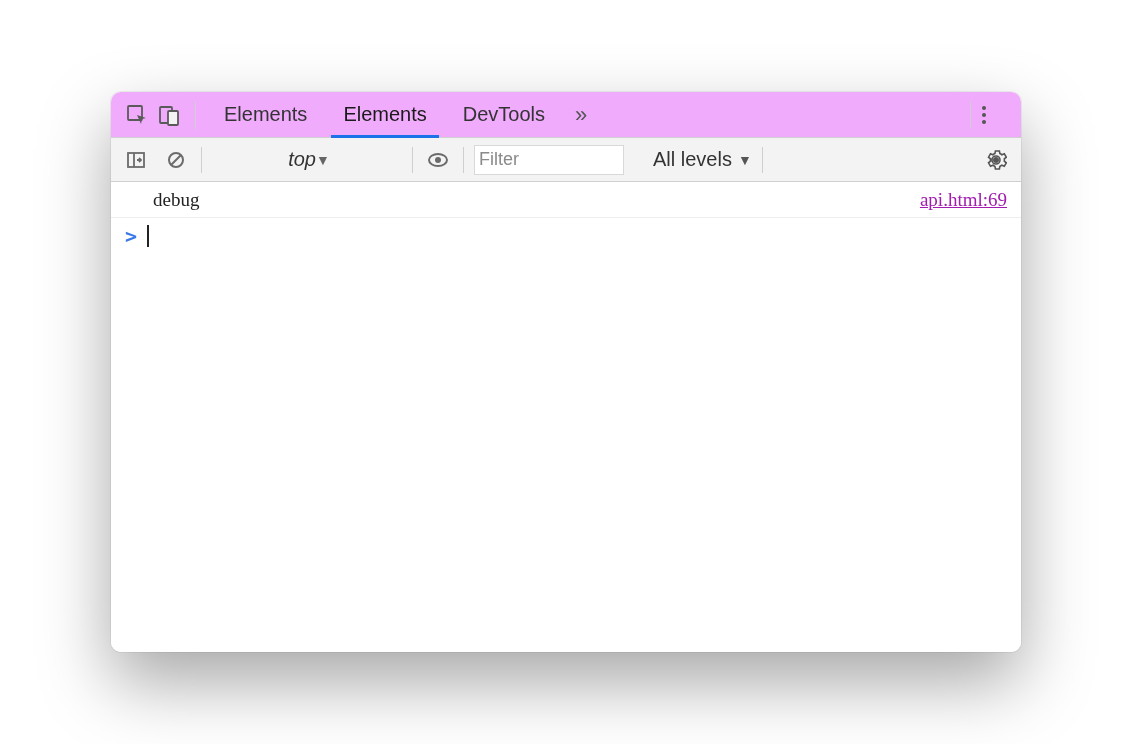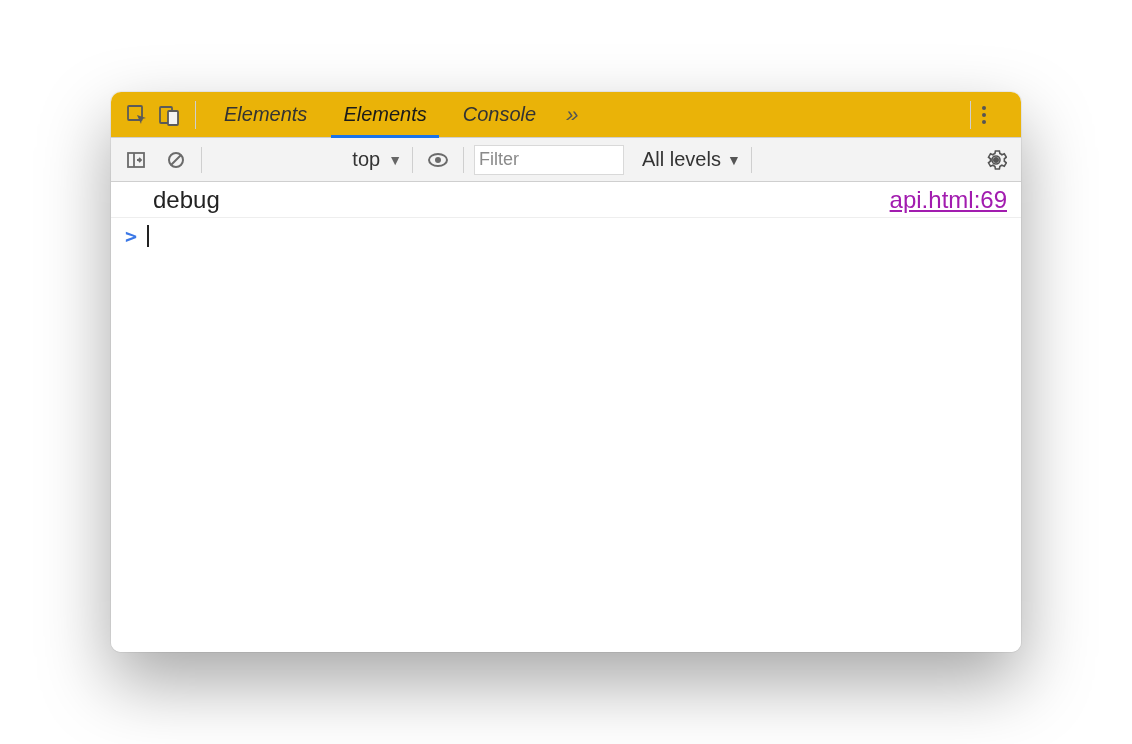--- a/index.html
+++ b/index.html
@@ -28,67 +28,67 @@
   .dot { width: 15px; height: 15px; border-radius: 50%; }
   .dot.red { background:#ff5f57; border:1px solid #e03e37; }
   .dot.yellow { background:#ffbd2e; border:1px solid #dfa11f; }
   .dot.green { background:#28c940; border:1px solid #1fa52f; }
   .title {
     position:absolute; left:0; right:0; text-align:center;
     font-size: 20px; color:#4a4a4a;
     pointer-events:none;
   }
   .tabbar {
-    height: 46px; background:#eab308;
+    height: 46px; background:#f0abfc;
     border-bottom:1px solid #cfcfcf;
     display:flex; align-items:center;
     padding: 0 10px;
-    font-style: italic;
   }
   .tabbar .iconbtn { width:32px; height:32px; display:flex; align-items:center; justify-content:center; color:#5a5a5a; }
   .tabbar .divider { width:1px; height:28px; background:#cfcfcf; margin:0 10px; }
   .tabbar .tab { font-size:20px; color:#333; padding: 0 18px; height:100%; display:flex; align-items:center; position:relative; }
   .tabbar .tab.active { color:#1a1a1a; }
   .tabbar .tab.active::after {
     content:""; position:absolute; left:6px; right:6px; bottom:-1px; height:3px; background:#1a73e8;
   }
   .tabbar .more { font-size:22px; color:#555; padding:0 12px; }
   .tabbar .spacer { flex:1; }
   .tabbar .kebab { width:30px; text-align:center; font-size:20px; color:#444; letter-spacing:0; }
   .toolbar {
     height: 44px; background:#f3f3f3;
     border-bottom:1px solid #cfcfcf;
     display:flex; align-items:center;
     padding: 0 10px; gap:10px;
   }
   .toolbar .iconbtn { width:30px; height:30px; display:flex; align-items:center; justify-content:center; color:#6b6b6b; }
   .toolbar .vline { width:1px; height:26px; background:#cfcfcf; }
   .ctx {
-    display:flex; align-items:center; gap:8px;
+    display:flex; align-items:center; 
     font-size:20px; color:#333;
-    width:190px; justify-content:flex-end;
+    width:190px; justify-content:center;
     padding-left:4px;
+    font-style:italic;
   }
   .ctx .caret { color:#666; font-size:14px; }
   .filter {
     width:150px; height:30px;
     border:1px solid #d9d9d9; background:#fff;
     font-size:18px; padding:0 4px; color:#333;
   }
   .filter::placeholder{ color:#8a8a8a; }
-  .levels { font-size:20px; color:#333; display:flex; align-items:center; gap:6px; margin-left:8px;}
+  .levels { font-size:20px; color:#333; display:flex; align-items:center; gap:6px; margin-left:19px;}
   .levels .caret{ font-size:14px; color:#555;}
   .gear { margin-left:auto; }
   .content { flex:1; background:#fff; overflow:auto; }
   .row {
     display:flex; align-items:center;
     height:36px;
     border-bottom:1px solid #eee;
-    font-family: Liberation Sans, sans-serif;
-    font-size:24px;
+    font-family: Liberation Serif, serif;
+    font-size:19px;
     padding: 0 14px 0 42px;
     color:#222;
   }
   .row .src { margin-left:auto; color:#a21caf; text-decoration:underline; }
   .prompt {
     display:flex; align-items:center;
     height:36px; padding: 0 14px;
   }
   .prompt .chev { color:#3b78e7; font-family: Menlo, Consolas, monospace; font-size:20px; font-weight:bold; margin-right:10px;}
   .prompt .cursor { width:1.5px; height:22px; background:#222; }
@@ -109,21 +109,21 @@
     </div>
     <div class="iconbtn">
       <svg width="22" height="22" viewBox="0 0 22 22" fill="none" stroke="#5a5a5a" stroke-width="1.8">
         <rect x="2" y="3" width="12" height="16" rx="1"></rect>
         <rect x="10" y="7" width="10" height="14" rx="1" fill="#f3f3f3"></rect>
       </svg>
     </div>
     <div class="divider"></div>
     <div class="tab">Elements</div>
     <div class="tab active">Elements</div>
-    <div class="tab">Console</div>
+    <div class="tab">DevTools</div>
     <div class="more">»</div>
     <div class="spacer"></div>
     <div class="divider"></div>
     <div class="kebab">
       <svg width="6" height="22" viewBox="0 0 6 22">
           <circle cx="3" cy="4" r="2" fill="#555"></circle>
           <circle cx="3" cy="11" r="2" fill="#555"></circle>
           <circle cx="3" cy="18" r="2" fill="#555"></circle>
         </svg>
     </div>

